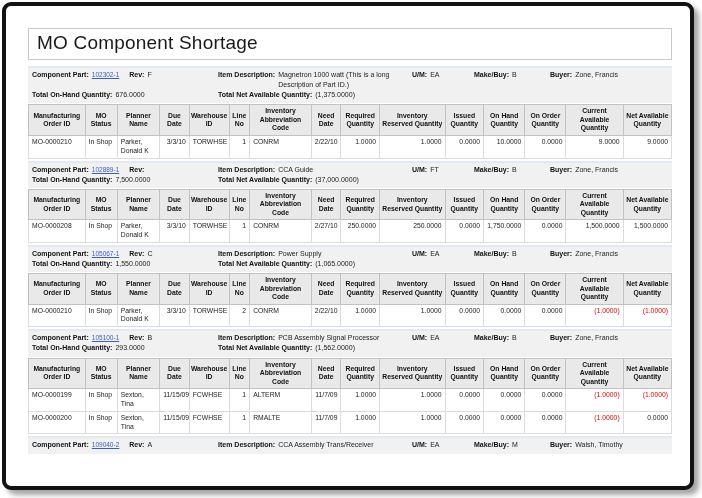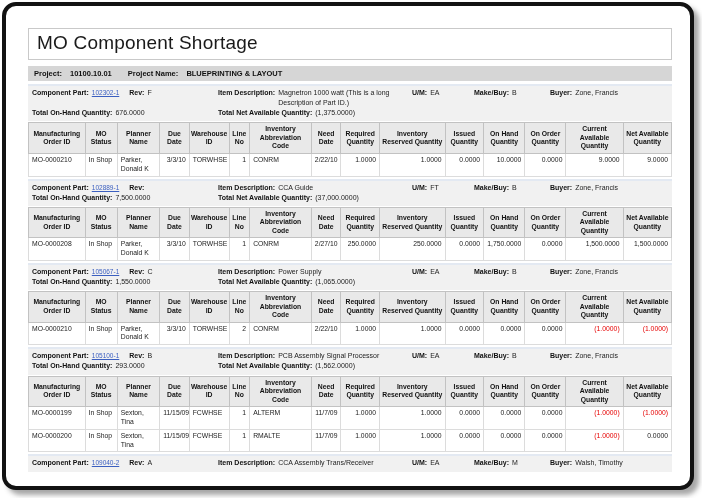--- a/index.html
+++ b/index.html
@@ -1,19 +1,19 @@
 <!DOCTYPE html>
 <html><head>
 <meta charset="utf-8">
 <style>
   * { margin:0; padding:0; box-sizing:border-box; }
   html,body { width:702px; height:498px; background:#fff; font-family:"Liberation Sans", sans-serif; }
   .frame {
     position:absolute; top:2px; left:2px; width:692px; height:488px;
-    border:4px solid #121212; border-radius:14px; background:#fff;
+    border:4px solid #121212; border-radius:9px; background:#fff;
     box-shadow:5px 5px 5px rgba(60,60,60,.45);
     overflow:hidden;
   }
   .content { padding:22px 18px 4px 22px; }
 
   .title-box {
     border:1px solid #c9c9c9; background:#fff;
     padding:3px 8px 5px 8px; margin-bottom:6px;
   }
   .title-box h1 { font-size:19px; font-weight:400; color:#1a1a1a; letter-spacing:.2px; }
@@ -62,26 +62,20 @@
 <body>
 
 <div class="frame">
   <div class="content">
 
     <div class="title-box">
       <h1>MO Component Shortage</h1>
     </div>
 
 
-    <div class="project-bar">
-      <span class="lbl">Project:</span>
-      <span class="val">10100.10.01</span>
-      <span class="lbl" style="margin-left:8px;">Project Name:</span>
-      <span class="val">BLUEPRINTING &amp; LAYOUT</span>
-    </div>
 
     <div id="sections">
         <div class="section">
           <div class="sec-head">
             <div class="sh-line">
               <span class="w-part">
                 <span class="lbl">Component Part:</span>
                 <a class="part-link">102302-1</a>
                 <span class="lbl">Rev:</span>
                 <span class="val">F</span>

